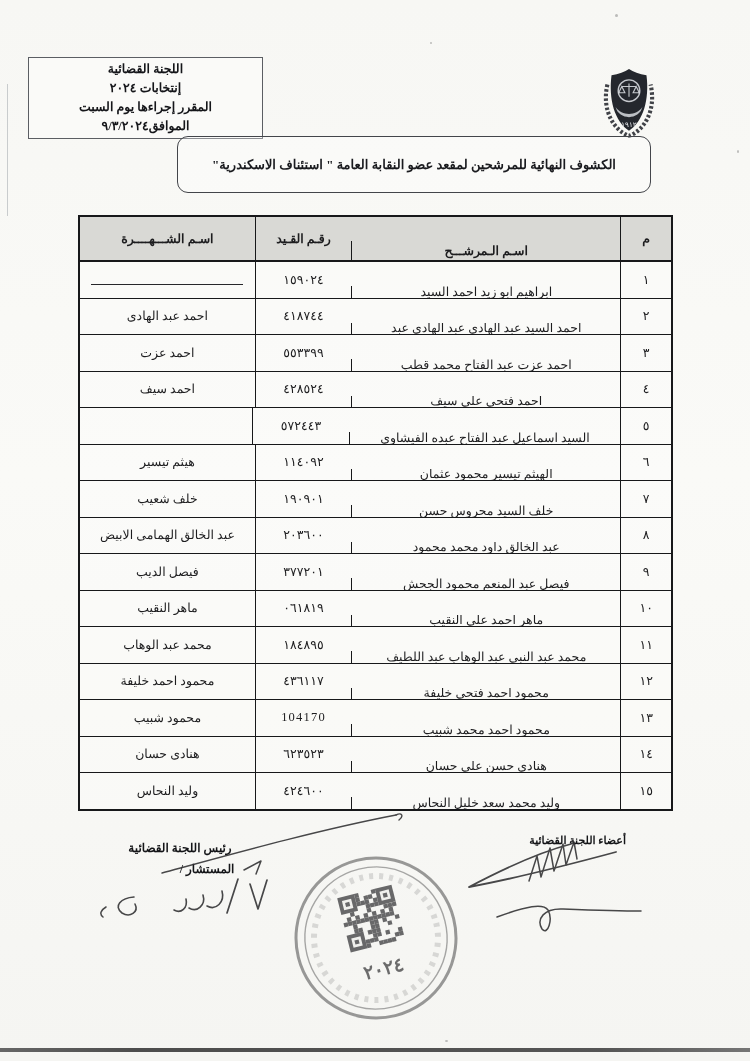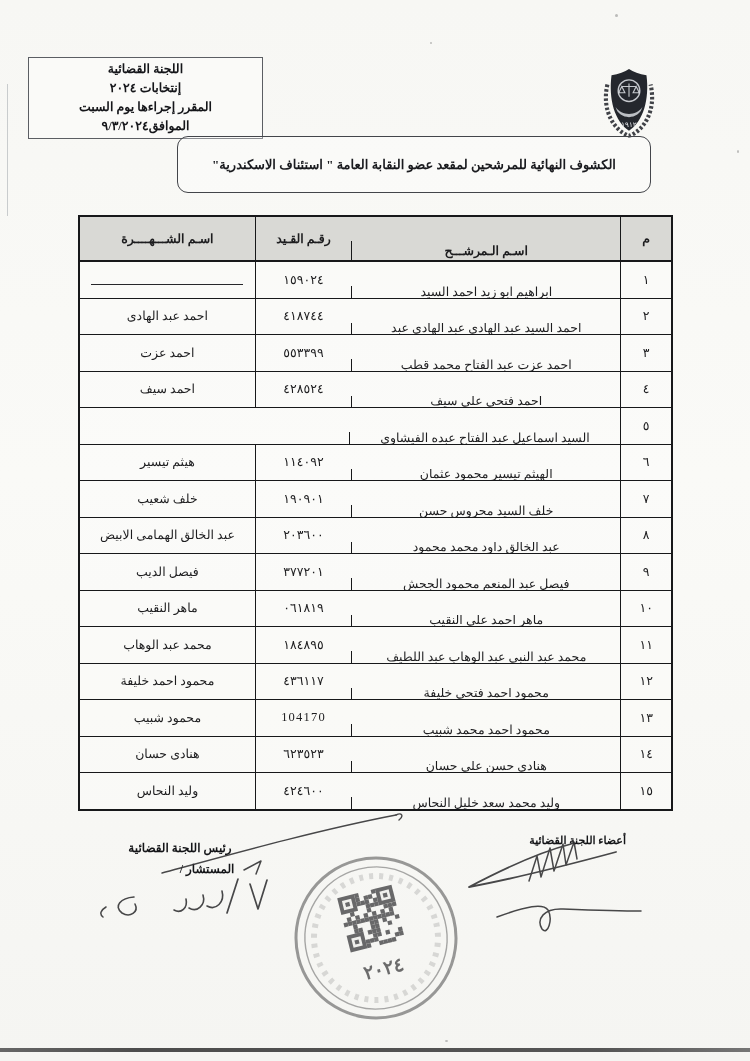--- a/index.html
+++ b/index.html
@@ -115,20 +115,21 @@
     </div>
         <div class="trow">
       <div class="tcell c-index">٤</div>
       <div class="tcell c-candidate">احمد فتحى على سيف</div>
       <div class="tcell c-reg">٤٢٨٥٢٤</div>
       <div class="tcell c-alias">احمد سيف</div>
     </div>
         <div class="trow">
       <div class="tcell c-index">٥</div>
       <div class="tcell c-candidate">السيد اسماعيل عبد الفتاح عبده الفيشاوى</div>
+      <div class="tcell c-reg">٥٧٢٤٤٣</div>
     </div>
         <div class="trow">
       <div class="tcell c-index">٦</div>
       <div class="tcell c-candidate">الهيثم تيسير محمود عثمان</div>
       <div class="tcell c-reg">١١٤٠٩٢</div>
       <div class="tcell c-alias">هيثم تيسير</div>
     </div>
         <div class="trow">
       <div class="tcell c-index">٧</div>
       <div class="tcell c-candidate">خلف السيد محروس حسن</div>

